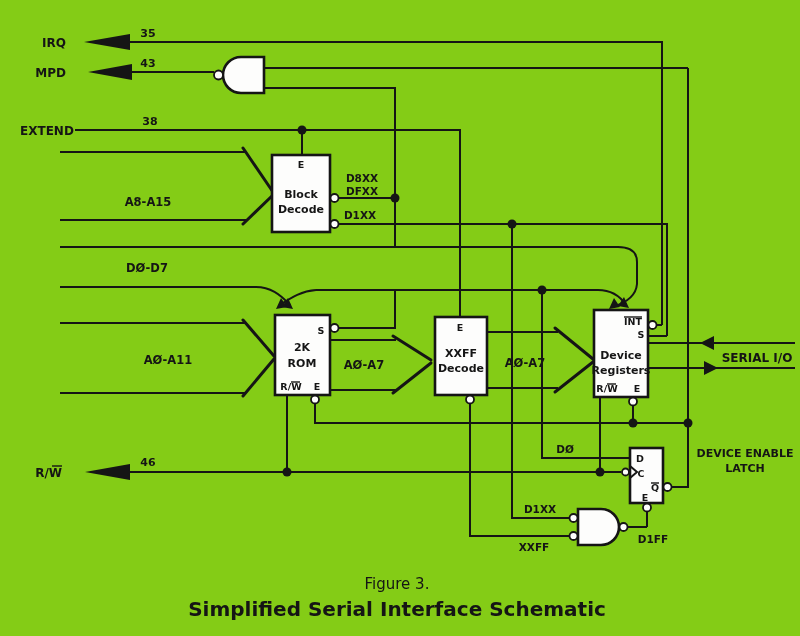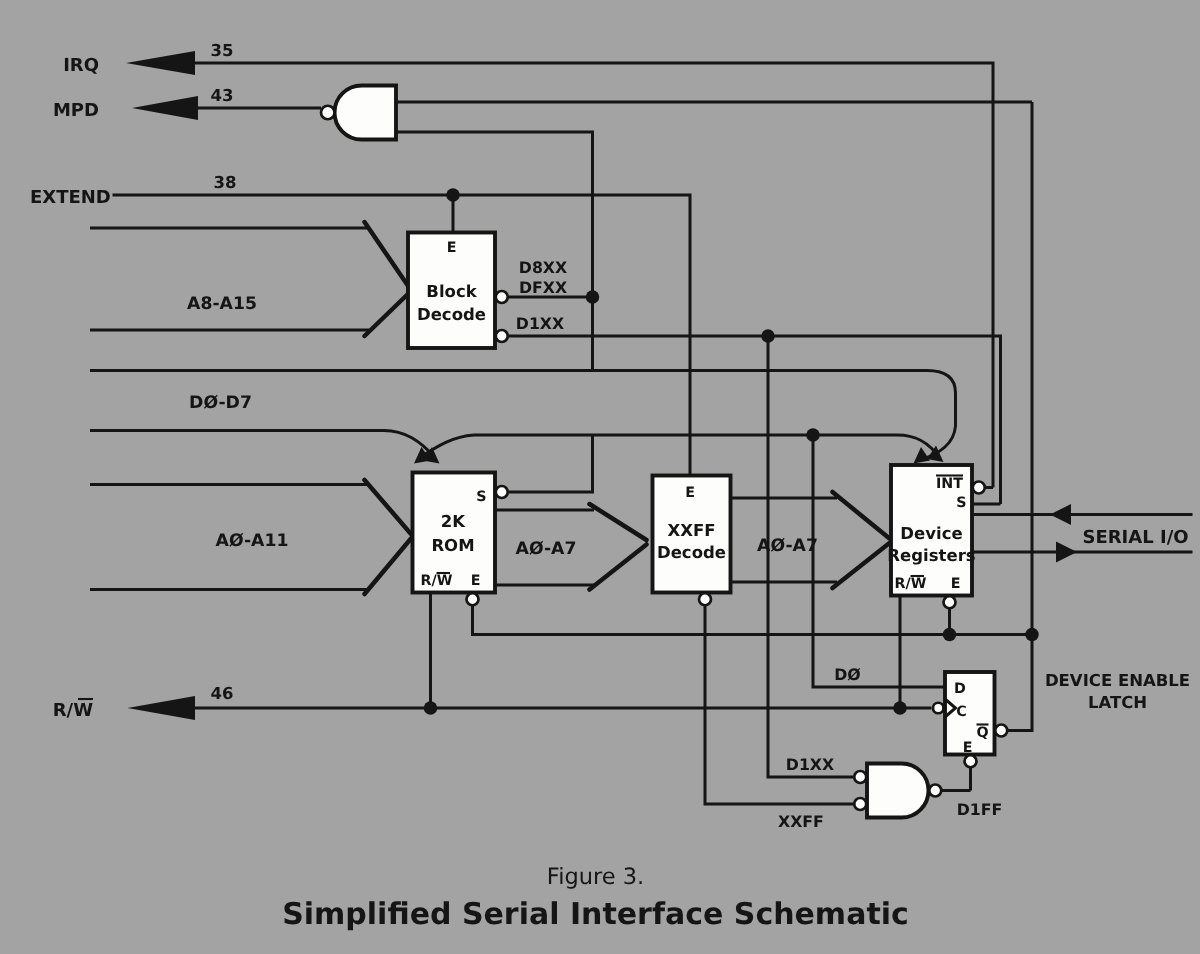--- a/index.html
+++ b/index.html
@@ -1,16 +1,16 @@
 <!DOCTYPE html>
 <html><head>
 <meta charset="utf-8">
 <style>
   html,body{margin:0;padding:0;background:#ffffff;}
-  .page{width:800px;height:636px;background:#a3a3a3;position:relative;overflow:hidden;text-decoration:underline;}
+  .page{width:800px;height:636px;background:#84cc16;position:relative;overflow:hidden;text-decoration:underline;}
   svg{display:block;}
   .wire{stroke:#151515;stroke-width:2;fill:none;}
   .chev{stroke:#151515;stroke-width:3;fill:none;stroke-linecap:round;}
   .box{stroke:#151515;stroke-width:2.6;fill:#fdfdfc;}
   .gate{stroke:#151515;stroke-width:2.6;fill:#fdfdfc;}
   .bubble{stroke:#151515;stroke-width:1.8;fill:#fdfdfc;}
   .dot{fill:#151515;stroke:none;}
   .ah{fill:#151515;stroke:none;}
   .ovl{stroke:#151515;stroke-width:1.4;}
   .lbl{font:bold 12px "DejaVu Sans", sans-serif;fill:#151515;}

